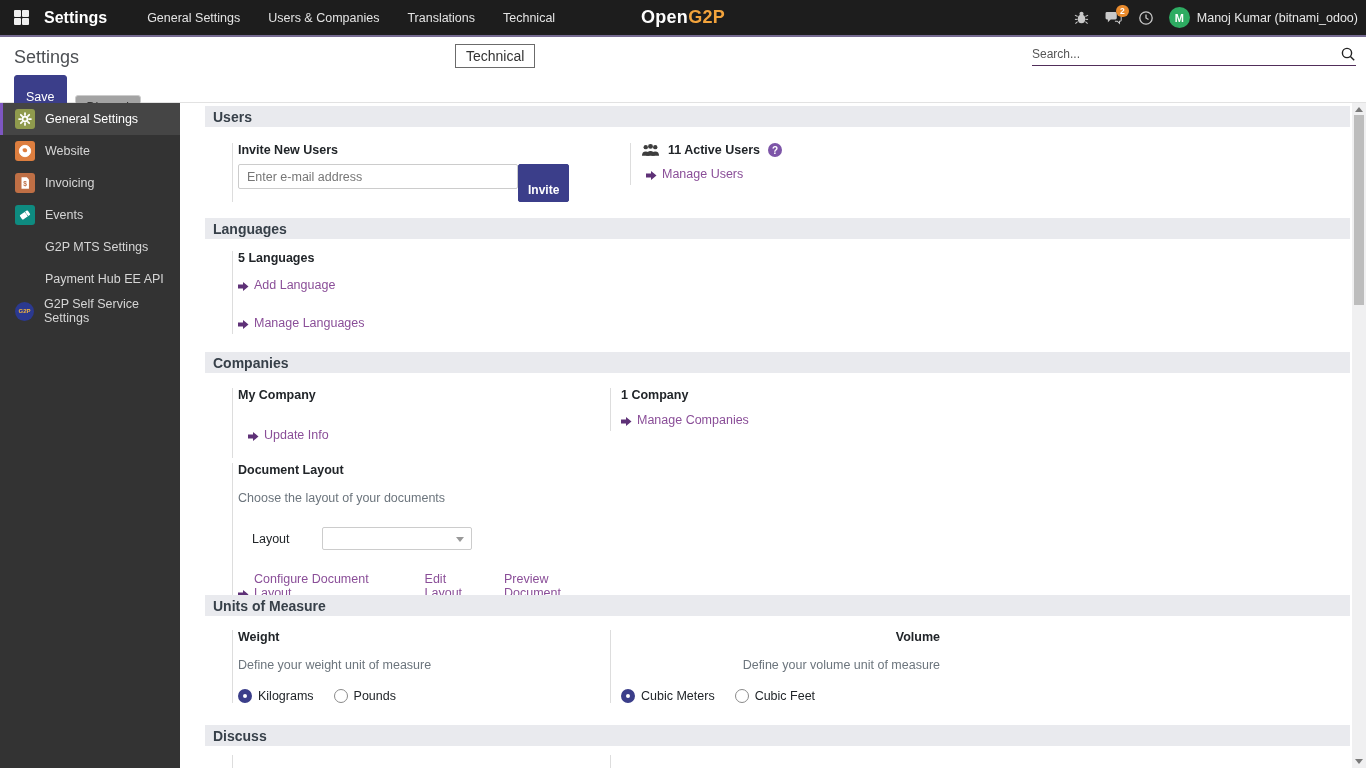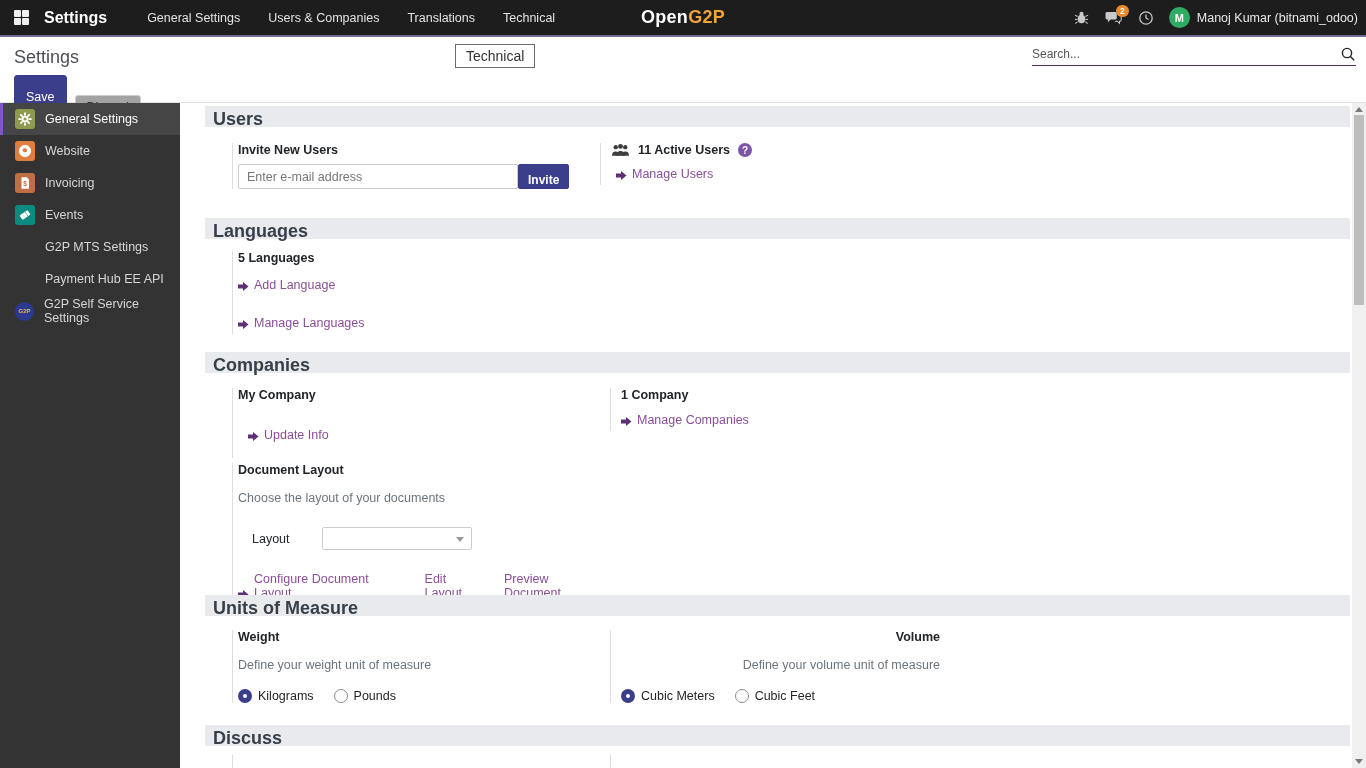--- a/index.html
+++ b/index.html
@@ -50,21 +50,21 @@
   .tile-gear { background:#8f9a4d; }
   .tile-globe { background:#dd7e3f; }
   .tile-invoice { background:#bf6f45; }
   .tile-ticket { background:#0e8b80; }
   .g2p-circle { width:19px; height:19px; border-radius:50%; background:#2b3990; color:#f4b63f; font-size:6px; font-weight:bold;
                 display:flex; align-items:center; justify-content:center; flex:0 0 auto; }
 
   
   .main { position:absolute; left:180px; top:103px; width:1172px; height:665px; background:#fff; }
   .sec-header { position:absolute; left:25px; right:2px; height:21px; background:#e9eaee; color:#374049;
-                font-size:18px; font-weight:bold; padding:3px 0 0 8px; }
+                font-size:14px; font-weight:bold; padding:3px 0 0 8px; }
   .setting-box { position:absolute; border-left:1px solid #ddd; padding-left:5px; }
   .box-label { font-size:12.5px; font-weight:bold; color:#212529; }
   .box-desc { font-size:12.5px; color:#6c757d; margin-top:14px; }
   .o-link { display:inline-flex; align-items:flex-end; gap:5px; color:var(--link); font-size:12.5px; cursor:pointer; }
   .o-link2 { color:var(--link); font-size:12.5px; cursor:pointer; }
   .arrow-ic { width:11px; height:11px; flex:0 0 auto; }
   .text-input { border:1px solid #ccc; border-radius:2px; font-size:12.5px; padding:4px 8px; color:#0f766e; outline:none;
                 font-family:"Liberation Sans", sans-serif; }
   .text-input::placeholder { color:#777; }
   .help-circle { width:14px; height:14px; border-radius:50%; background:var(--help); color:#fff; font-size:10px; font-weight:bold;
@@ -218,24 +218,24 @@
   </div>
 </div>
 
 <div class="main">
 
   <div class="sec-header" style="top:3px;">Users</div>
   <div class="setting-box" style="left:52px; top:40px; width:375px;">
     <div class="box-label">Invite New Users</div>
     <div style="display:flex; margin-top:7px;">
       <input class="text-input" style="width: 280px; height: 25px;" placeholder="Enter e-mail address">
-      <button class="btn btn-primary" style="height:25px; padding:8px 9px; border-radius:2px; font-weight:bold; font-size:12px;">Invite</button>
-    </div>
-  </div>
-  <div class="setting-box" style="left:420px; top:40px; width:300px; padding-left:10px;">
+      <button class="btn btn-primary" style="height:25px; padding:18px 9px; border-radius:2px; font-weight:bold; font-size:12px;">Invite</button>
+    </div>
+  </div>
+  <div class="setting-box" style="left:450px; top:40px; width:300px; padding-left:10px;">
     <div style="display:flex; align-items:center; gap:8px;">
       <svg width="19" height="14" viewBox="0 0 20 14">
           <circle cx="5" cy="4" r="2.3" fill="#3d3d3d"></circle>
           <circle cx="15" cy="4" r="2.3" fill="#3d3d3d"></circle>
           <circle cx="10" cy="3.2" r="2.6" fill="#3d3d3d"></circle>
           <path d="M1 13 a4 4.5 0 0 1 8 0 z" fill="#3d3d3d"></path>
           <path d="M11 13 a4 4.5 0 0 1 8 0 z" fill="#3d3d3d"></path>
           <path d="M5.5 13 a4.5 5 0 0 1 9 0 z" fill="#3d3d3d"></path>
         </svg>
       <span class="box-label">11 Active Users</span>

